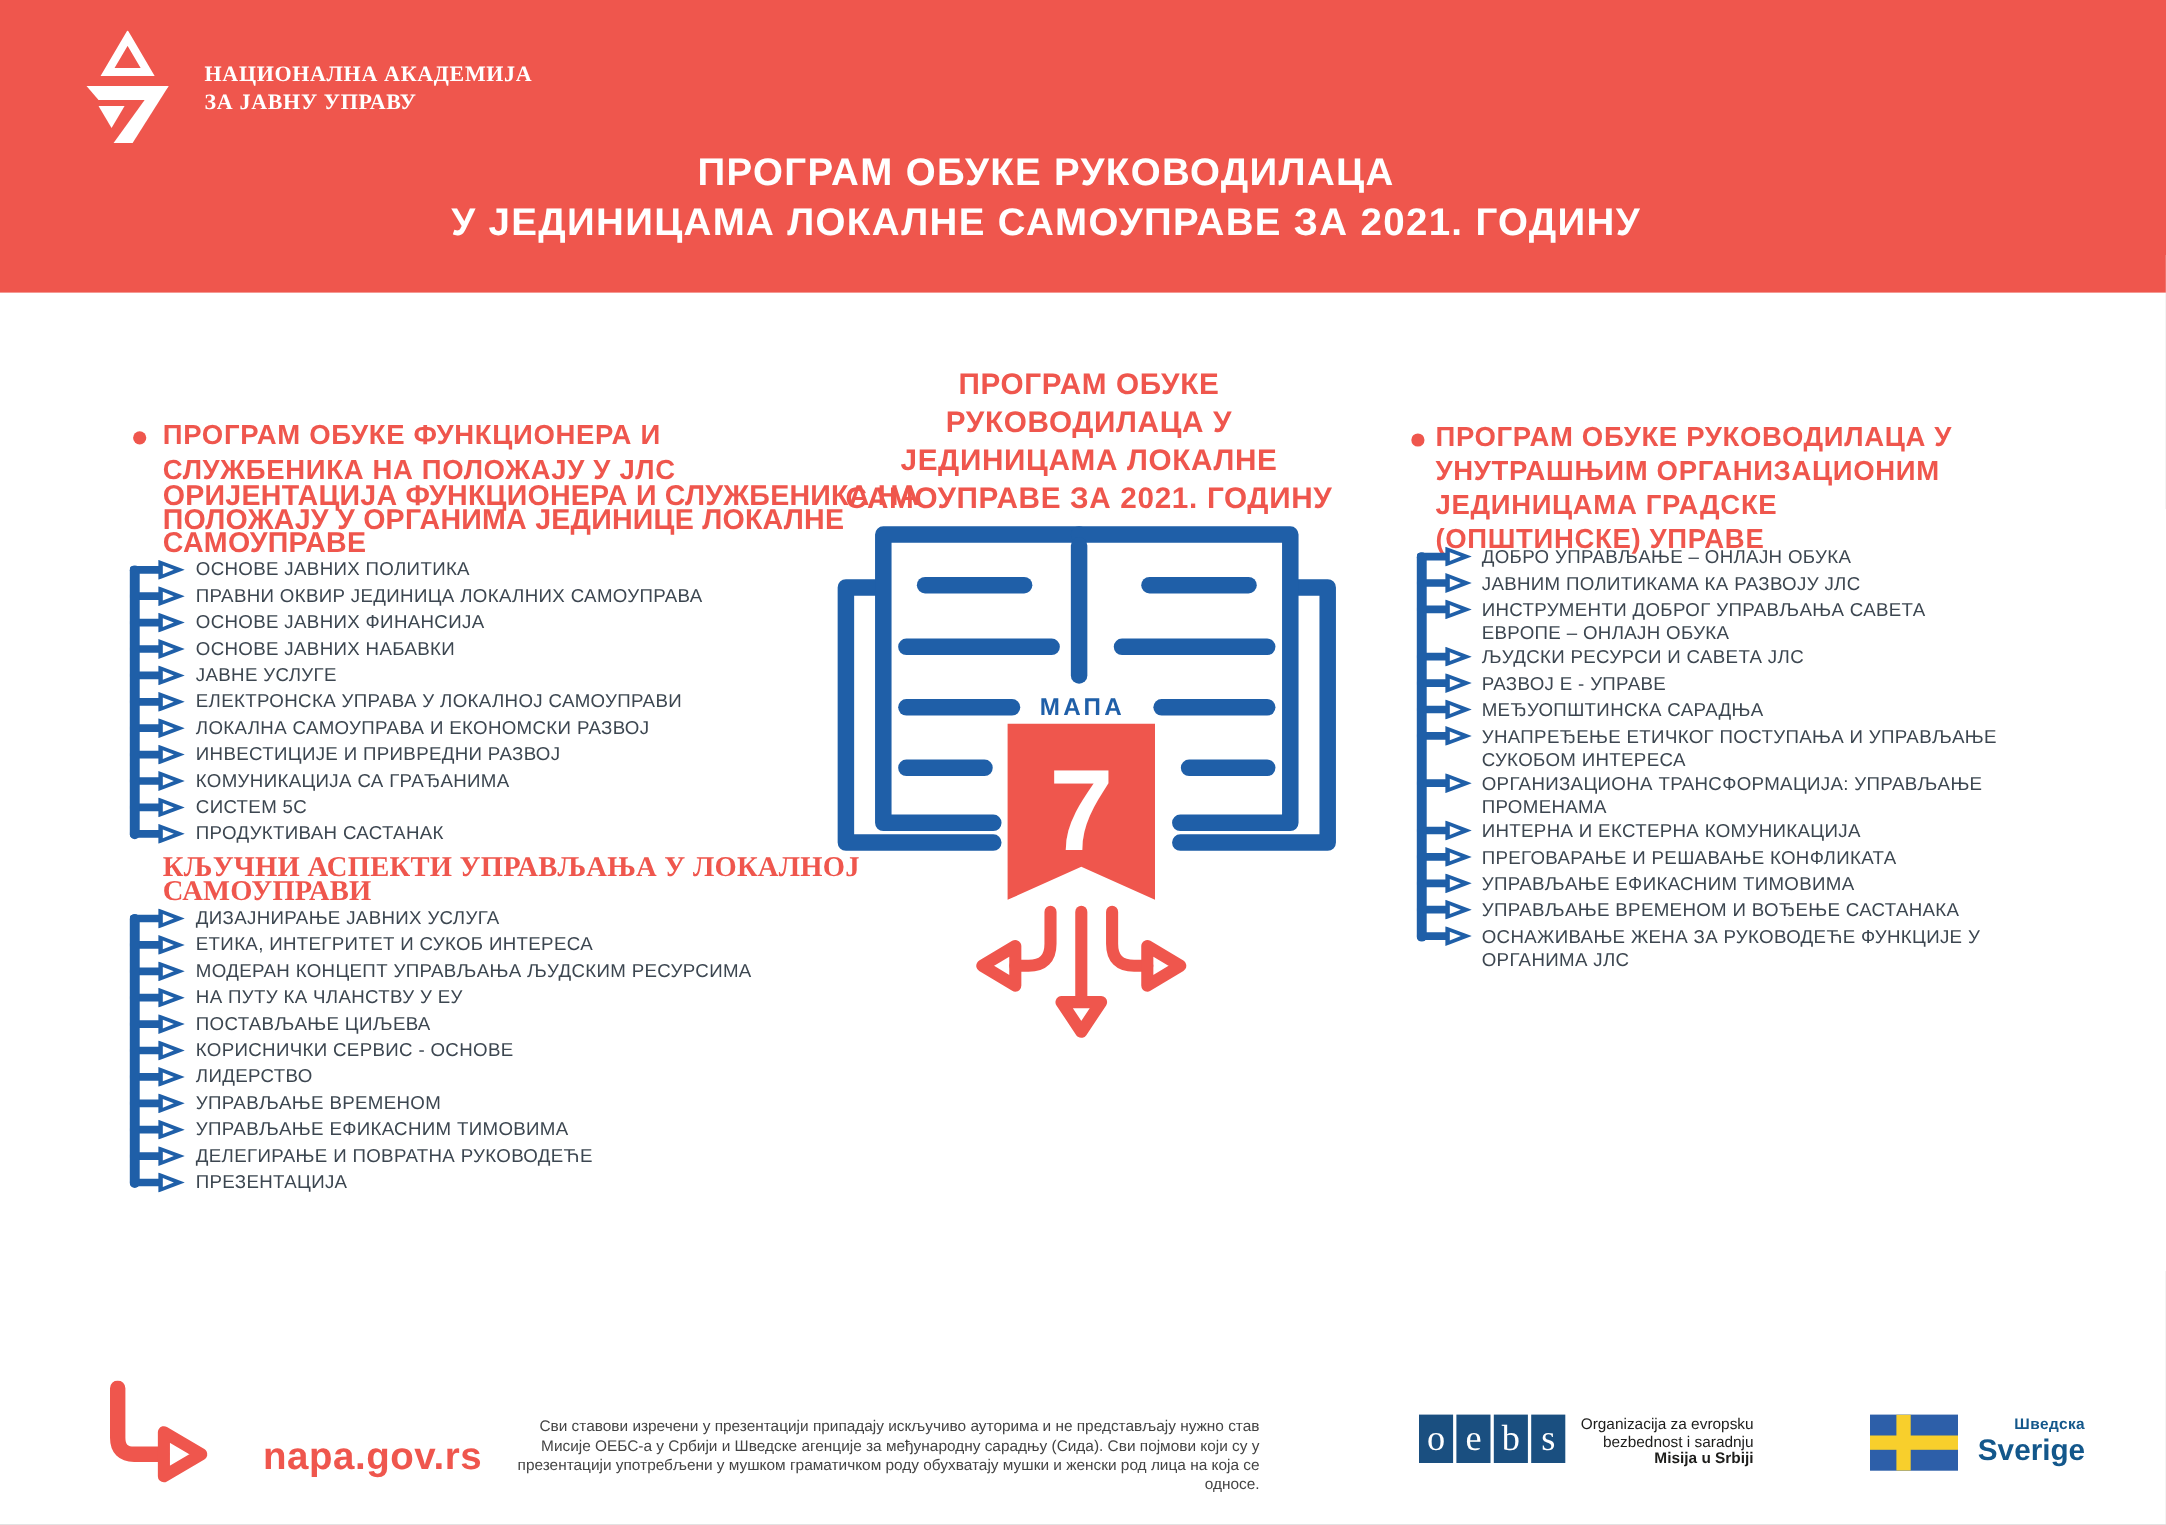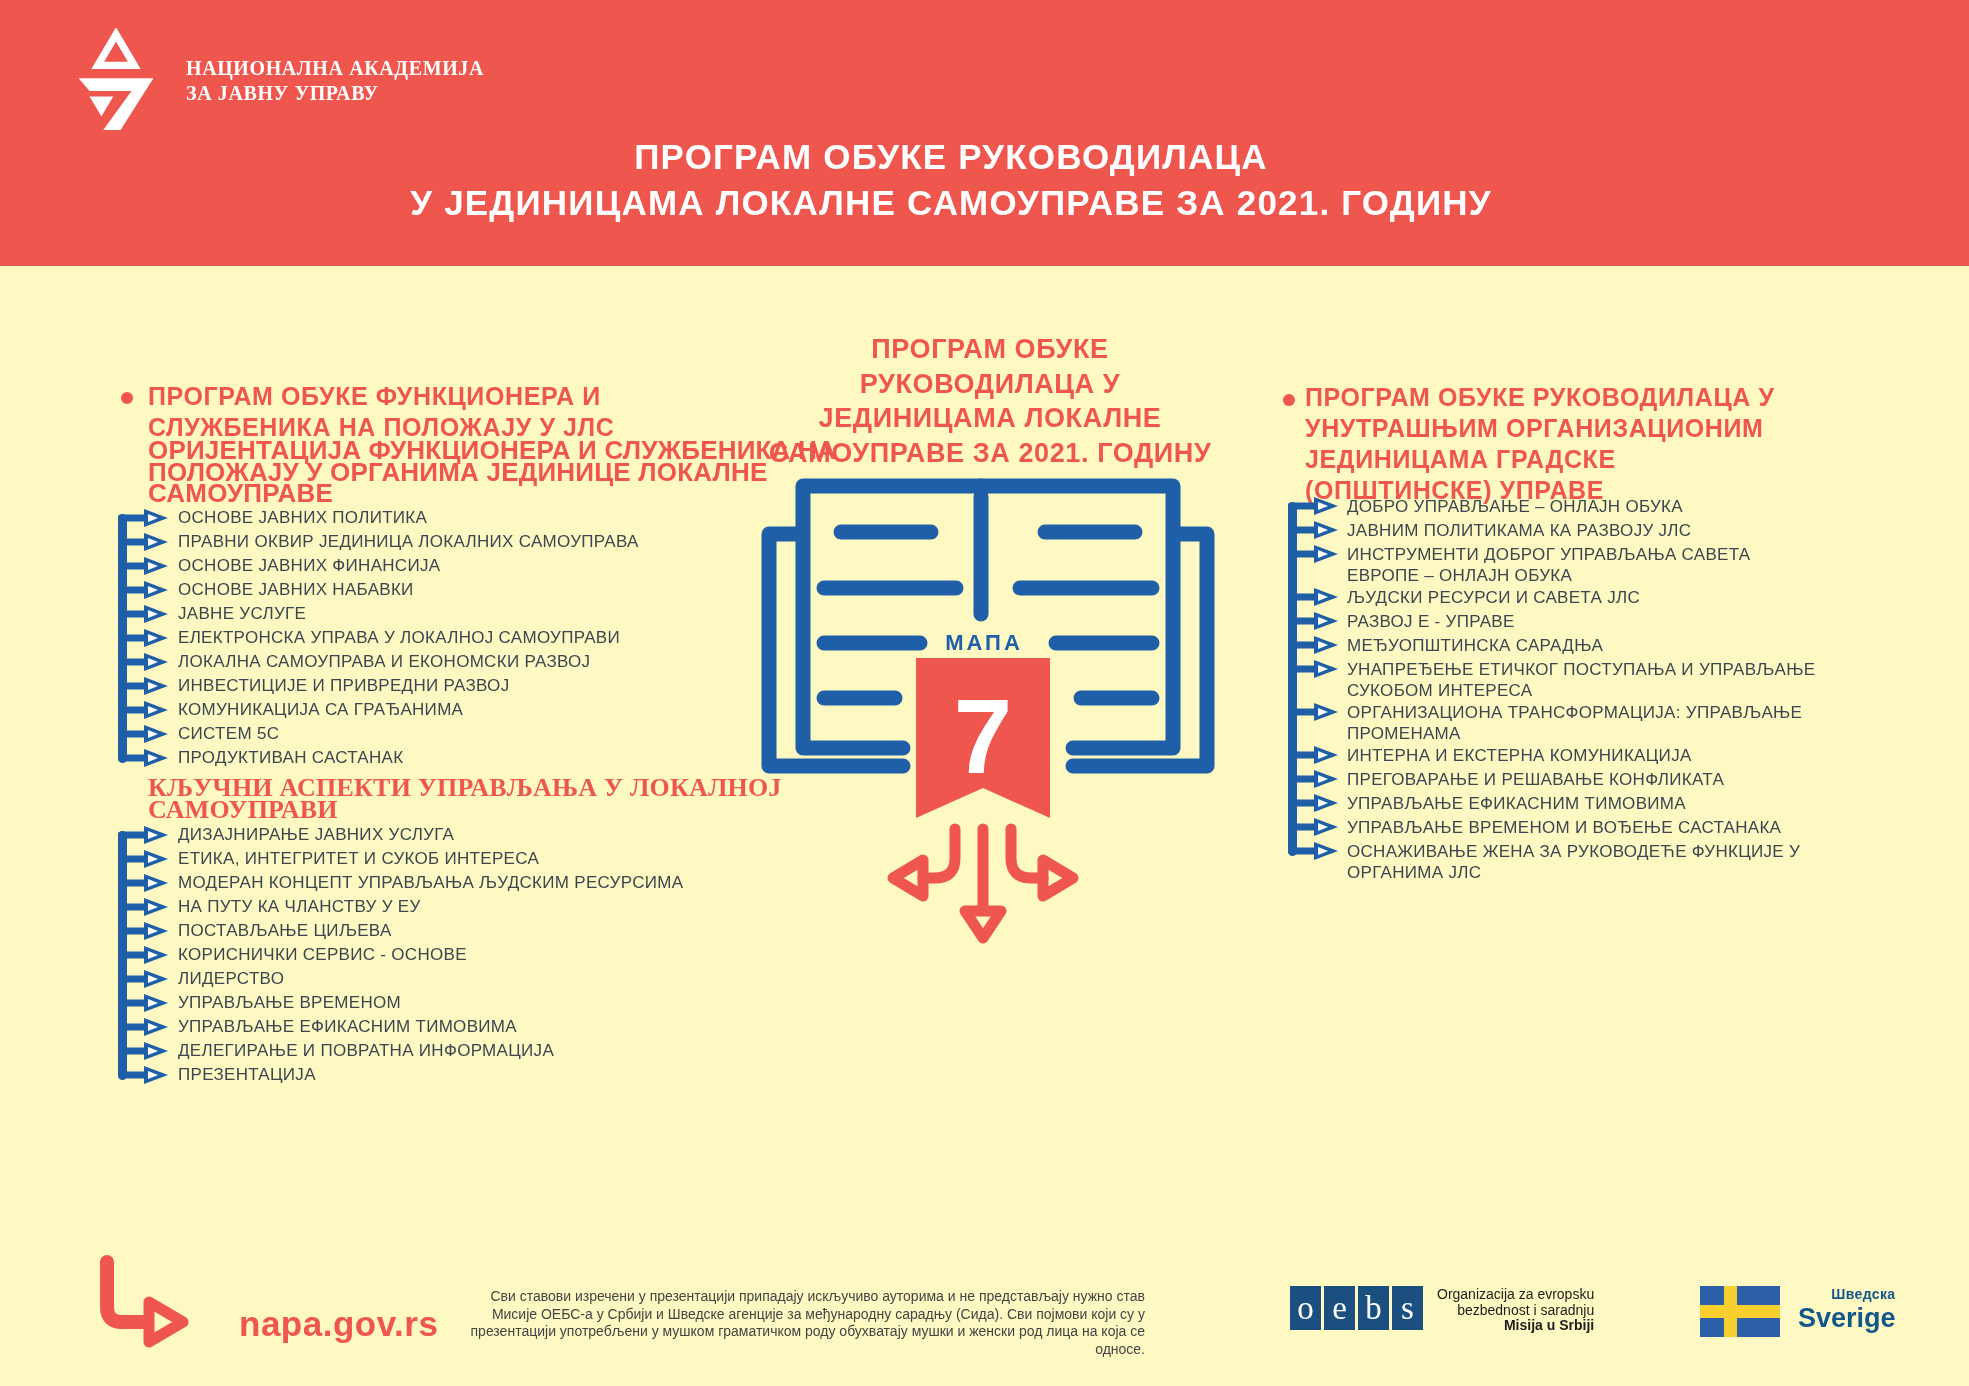--- a/index.html
+++ b/index.html
@@ -6,21 +6,21 @@
     --coral:#EF564D;
     --blue:#1F5FA8;
     --dark:#3C4650;
     --navy:#1A4F80;
     --sweden-blue:#2D5FA9;
     --sweden-yellow:#F8CF2C;
     --sweden-text:#13578B;
   }
   *{margin:0;padding:0;box-sizing:border-box;}
   body{background:#888;font-family:"Liberation Sans","DejaVu Sans",sans-serif;}
-  #poster{position:relative;width:1969px;height:1386px;background:#fef9c3;overflow:hidden;padding-left:16px;}
+  #poster{position:relative;width:1969px;height:1386px;background:#ffffff;overflow:hidden;padding-left:16px;}
 
   
   .band{position:absolute;left:0;top:0;width:1969px;height:266px;background:var(--coral);}
   .logo-mark{position:absolute;left:75px;top:28px;width:82px;height:104px;}
   .logo-text{position:absolute;left:186px;top:56px;color:#fff;
     font-family:"Liberation Serif","DejaVu Serif",serif;font-weight:bold;
     font-size:20px;line-height:25px;letter-spacing:.6px;}
   .band-title{position:absolute;left:0;top:134px;width:1902px;text-align:center;color:#fff;
     font-weight:800;font-size:35px;line-height:46px;letter-spacing:1.2px;}
 
@@ -274,21 +274,21 @@
         </svg>
         <span class="item-text">УПРАВЉАЊЕ ЕФИКАСНИМ ТИМОВИМА</span>
       </div>
 
       <div class="tree-item">
         <svg class="arrow-glyph" viewBox="0 0 50 18">
           <rect x="0" y="5.5" width="30" height="7" rx="3" fill="#1F5FA8"></rect>
           <path d="M26,0 L50,9 L26,18 Z" fill="#1F5FA8"></path>
           <path d="M30,5 L40,9 L30,13 Z" fill="#fff"></path>
         </svg>
-        <span class="item-text">ДЕЛЕГИРАЊЕ И ПОВРАТНА ИНФОРМАЦИЈА</span>
+        <span class="item-text">ДЕЛЕГИРАЊЕ И ПОВРАТНА РУКОВОДЕЋЕ</span>
       </div>
 
       <div class="tree-item">
         <svg class="arrow-glyph" viewBox="0 0 50 18">
           <rect x="0" y="5.5" width="30" height="7" rx="3" fill="#1F5FA8"></rect>
           <path d="M26,0 L50,9 L26,18 Z" fill="#1F5FA8"></path>
           <path d="M30,5 L40,9 L30,13 Z" fill="#fff"></path>
         </svg>
         <span class="item-text">ПРЕЗЕНТАЦИЈА</span>
       </div>

